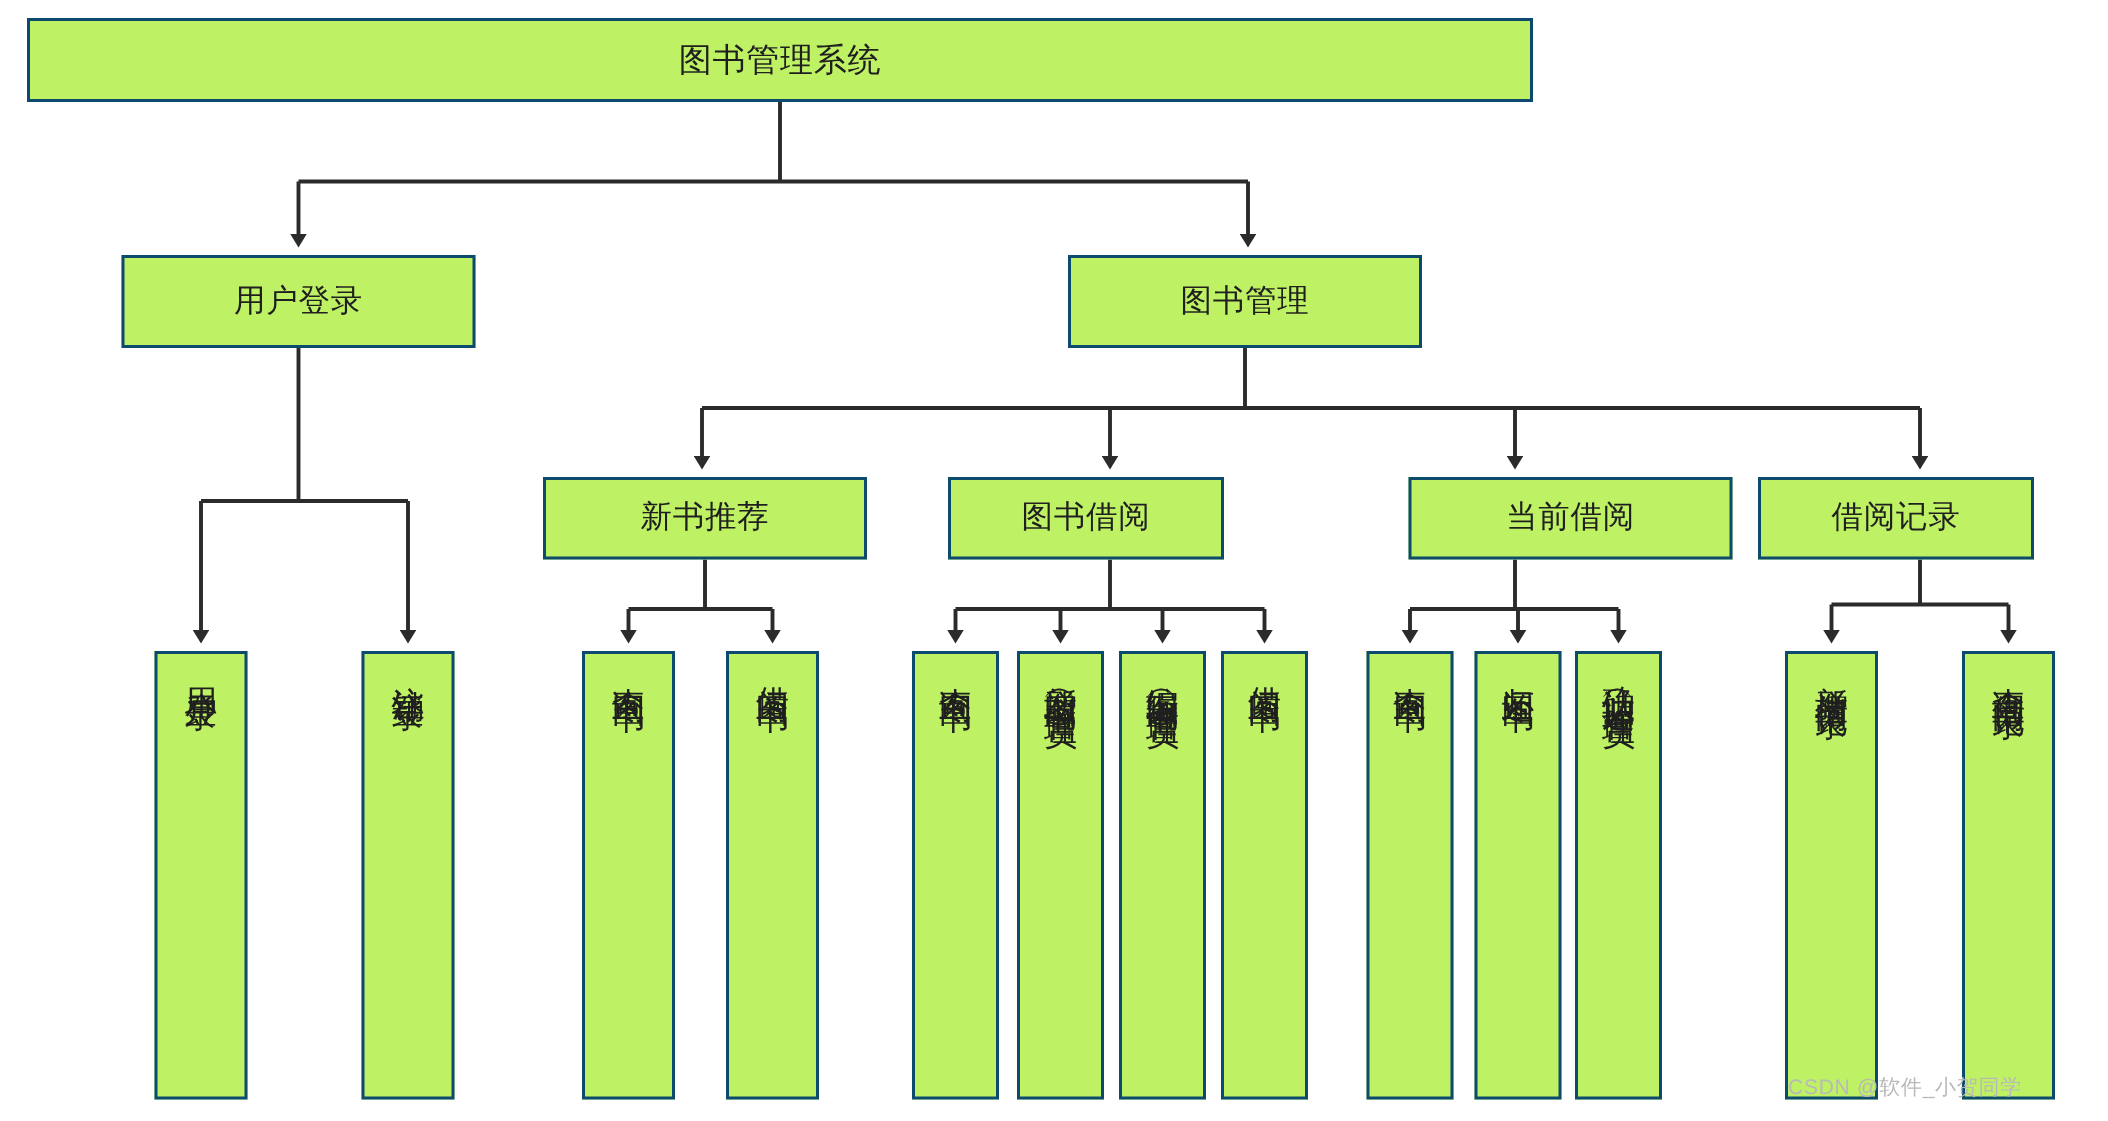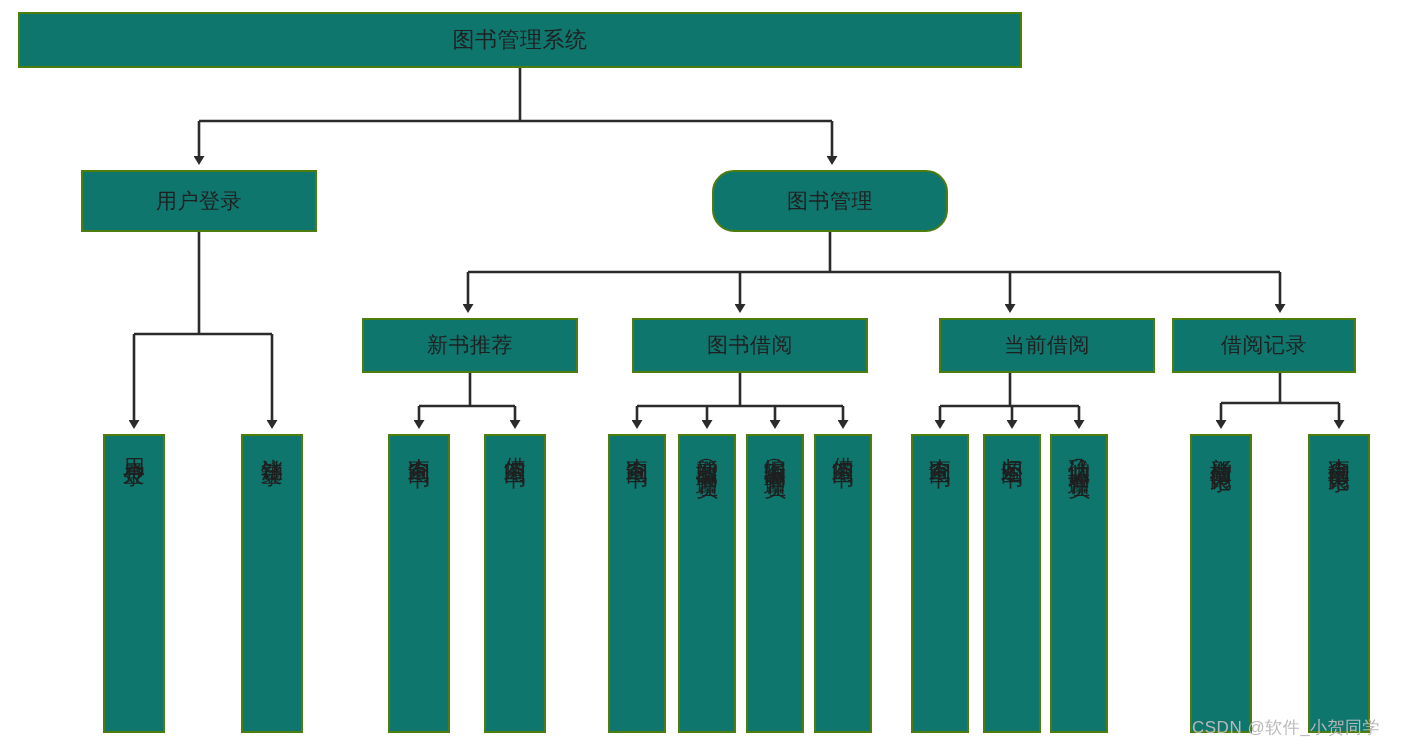--- a/index.html
+++ b/index.html
@@ -23,22 +23,22 @@
     position: absolute;
     left: 0;
     top: 0;
     width: 1405px;
     height: 747px;
     pointer-events: none;
   }
   .node {
     position: absolute;
     box-sizing: border-box;
-    background: #0f766e;
-    border: 2px solid #4d7c0f;
+    background: #bef264;
+    border: 2px solid #0c4a6e;
     display: flex;
     align-items: center;
     justify-content: center;
     color: #1f1f1f;
   }
   .node .label {
     text-align: center;
     line-height: 1.18;
     white-space: pre;
   }
@@ -59,21 +59,21 @@
   }
   .node.vert .label {
     writing-mode: vertical-rl;
     text-orientation: upright;
     font-size: 22px;
     line-height: 1;
     letter-spacing: 3px;
   }
   .watermark {
     position: absolute;
-    font-size: 17px;
+    font-size: 14px;
     color: #b9b9b9;
     white-space: nowrap;
     letter-spacing: 0.5px;
   }
 </style>
 </head>
 <body>
 
 <div id="diagram-root">
 
@@ -129,28 +129,28 @@
     </g>
   </svg>
 
   <div class="node horiz root" style="left:18px;top:12px;width:1004px;height:56px;">
     <span class="label">图书管理系统</span>
   </div>
 
   <div class="node horiz" style="left:81px;top:170px;width:236px;height:62px;">
     <span class="label">用户登录</span>
   </div>
-  <div class="node horiz" style="left:712px;top:170px;width:236px;height:62px;border-radius:22px;">
+  <div class="node horiz" style="left:712px;top:170px;width:236px;height:62px;">
     <span class="label">图书管理</span>
   </div>
 
   <div class="node horiz" style="left:362px;top:318px;width:216px;height:55px;">
     <span class="label">新书推荐</span>
   </div>
-  <div class="node horiz" style="left:632px;top:318px;width:236px;height:55px;">
+  <div class="node horiz" style="left:632px;top:318px;width:184px;height:55px;">
     <span class="label">图书借阅</span>
   </div>
   <div class="node horiz" style="left:902px;top:318px;width:216px;height:55px;margin-left:37px;">
     <span class="label">当前借阅</span>
   </div>
   <div class="node horiz" style="left:1172px;top:318px;width:184px;height:55px;">
     <span class="label">借阅记录</span>
   </div>
 
   <div class="node vert" style="left:103px;top:434px;width:62px;height:299px;">

